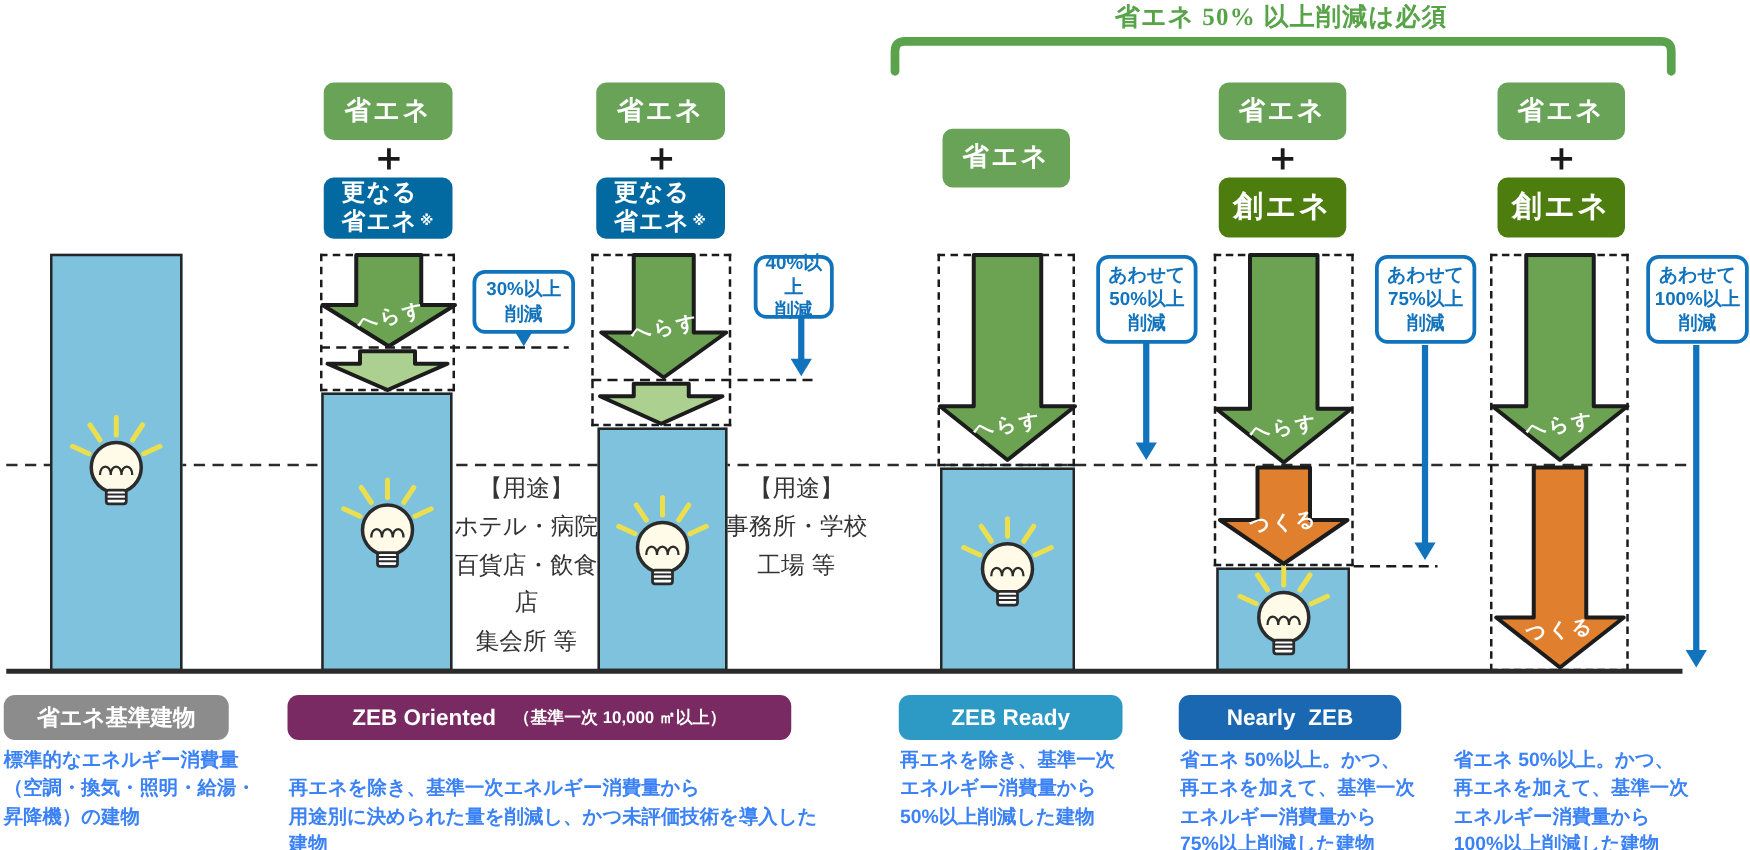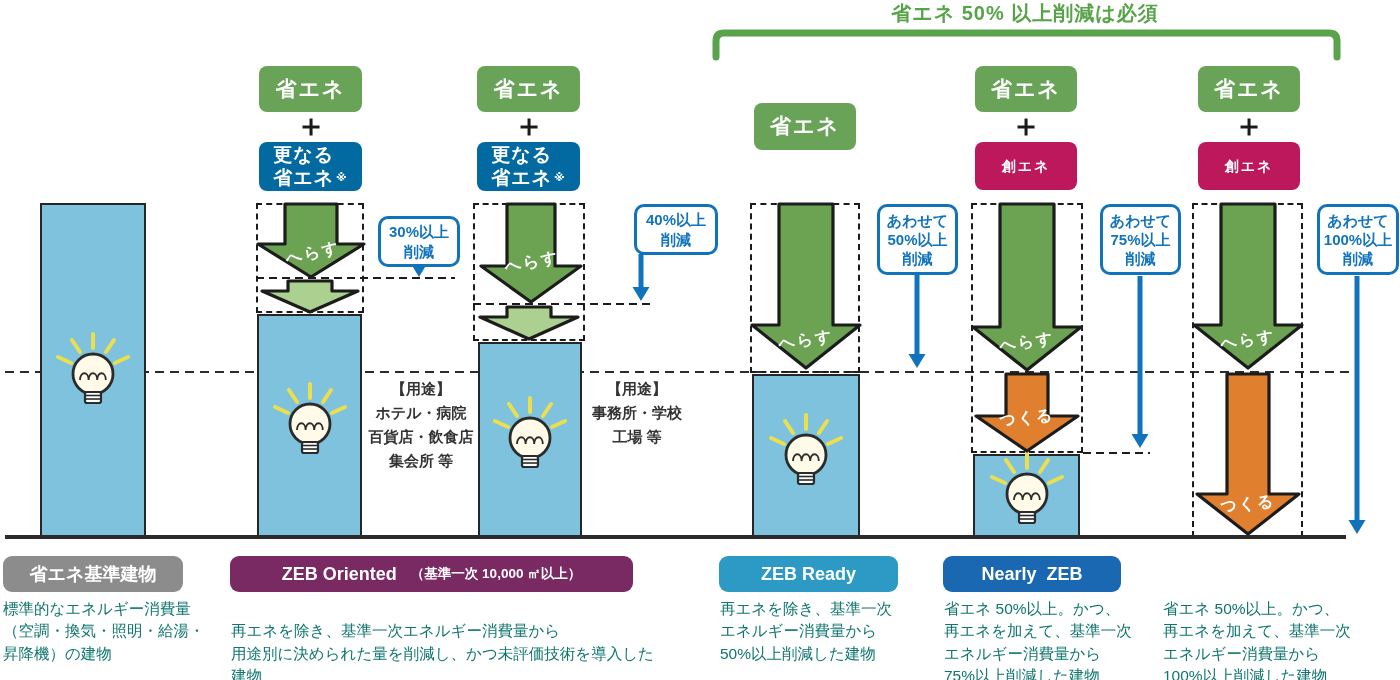--- a/index.html
+++ b/index.html
@@ -6,54 +6,54 @@
   #stage{position:relative;width:1400px;height:680px;background:#ffffff;overflow:hidden;
          font-family:"Liberation Sans","DejaVu Sans",sans-serif;}
   svg{display:block;}
   .layer{position:absolute;left:0;top:0;pointer-events:none;}
 
   
   .badge{position:absolute;border-radius:8px;display:flex;align-items:center;justify-content:center;
          color:#fff;font-weight:bold;text-align:center;white-space:pre-line;line-height:1.18;z-index:5;}
   .badge-green{background:#68a357;font-size:21px;letter-spacing:2px;}
   .badge-lgreen{background:#0369a1;font-size:19px;letter-spacing:1px;}
-  .badge-orange{background:#be185d;font-size:14px;letter-spacing:2px;}
+  .badge-orange{background:#4d7c0f;font-size:24px;letter-spacing:2px;}
   .badge .mark{font-size:11px;align-self:flex-end;margin:0 0 7px 2px;font-weight:bold;}
   .plus{position:absolute;color:#1a1a1a;font-weight:bold;font-size:31px;display:flex;
         align-items:center;justify-content:center;z-index:5;}
 
   
   .dashed-box{position:absolute;border:2.5px dashed #1b1b1b;box-sizing:border-box;z-index:2;}
   .bar{position:absolute;background:#7ec2de;border:2.5px solid #262626;box-sizing:border-box;z-index:1;}
   .bulb{position:absolute;z-index:3;}
 
   
   .arrow-label{position:absolute;width:84px;text-align:center;color:#fff;font-weight:bold;
                font-size:16px;letter-spacing:2px;z-index:5;}
 
   
   .callout{position:absolute;background:#fff;border:3px solid #1273bd;border-radius:10px;
            box-sizing:border-box;display:flex;align-items:center;justify-content:center;
            color:#1273bd;font-weight:bold;font-size:15px;line-height:1.28;text-align:center;
            white-space:pre-line;z-index:5;}
 
   
-  .usage{position:absolute;color:#333;font-weight:bold;font-size:15px;line-height:1.6;
+  .usage{position:absolute;color:#333;font-weight:normal;font-size:19px;line-height:1.6;
          text-align:center;white-space:pre-line;z-index:5;}
 
   
   .bracket-title{position:absolute;color:#56a348;font-weight:bold;font-size:20px;
                  text-align:center;z-index:5;letter-spacing:1px;}
 
   
   .pill{position:absolute;height:36px;border-radius:9px;display:flex;align-items:center;
         justify-content:center;color:#fff;font-weight:bold;z-index:5;}
   .pill .main{font-size:18px;white-space:pre;}
   .pill .sub{font-size:13.5px;font-weight:bold;margin-left:14px;white-space:pre;}
-  .desc{position:absolute;color:#0f766e;font-weight:400;font-size:15.5px;line-height:1.45;
+  .desc{position:absolute;color:#3b82f6;font-weight:700;font-size:15.5px;line-height:1.45;
         white-space:pre-line;z-index:5;}
 </style>
 </head>
 <body>
 
 <div id="stage">
 
   <svg class="layer" width="1400" height="680" style="z-index:0">
     <line x1="5" y1="372" x2="1352" y2="372" stroke="#2b2b2b" stroke-width="2" stroke-dasharray="9 6"></line>
   </svg>
@@ -180,21 +180,21 @@
       <polygon points="908.5,354 925.5,354 917,368"></polygon>
       <rect x="1137.5" y="276" width="5" height="159"></rect>
       <polygon points="1131.5,434 1148.5,434 1140,448"></polygon>
       <rect x="1354.5" y="276" width="5" height="245"></rect>
       <polygon points="1348.5,520 1365.5,520 1357,534"></polygon>
     </g>
 
     <line x1="5" y1="537" x2="1346" y2="537" stroke="#2b2b2b" stroke-width="4"></line>
   </svg>
 
-  <div class="bracket-title" style="left:870px;top:0;width:310px;">省エネ 50% 以上削減は必須</div>
+  <div class="bracket-title" style="left:870px;top:0;width:310px;font-family:Liberation Serif, serif;">省エネ 50% 以上削減は必須</div>
 
   <div class="badge badge-green" style="left:259px;top:66px;width:103px;height:46px;">省エネ</div>
   <div class="plus" style="left:291px;top:110px;width:40px;height:32px;">＋</div>
   <div class="badge badge-lgreen" style="left:259px;top:142px;width:103px;height:49px;">
     <span style="white-space:pre-line">更なる
 省エネ</span><span class="mark">※</span>
   </div>
 
   <div class="badge badge-green" style="left:477px;top:66px;width:103px;height:46px;">省エネ</div>
   <div class="plus" style="left:509px;top:110px;width:40px;height:32px;">＋</div>
@@ -216,21 +216,21 @@
   <div class="arrow-label" style="left:271px;top:243px;transform:rotate(-12deg);">へらす</div>
   <div class="arrow-label" style="left:490px;top:252px;transform:rotate(-10deg);">へらす</div>
   <div class="arrow-label" style="left:764px;top:330px;transform:rotate(-8deg);">へらす</div>
   <div class="arrow-label" style="left:985px;top:332px;transform:rotate(-8deg);">へらす</div>
   <div class="arrow-label" style="left:1206px;top:330px;transform:rotate(-8deg);">へらす</div>
   <div class="arrow-label" style="left:985px;top:408px;transform:rotate(-6deg);">つくる</div>
   <div class="arrow-label" style="left:1206px;top:494px;transform:rotate(-6deg);">つくる</div>
 
   <div class="callout" style="left:378px;top:216px;width:82px;height:51px;">30%以上
 削減</div>
-  <div class="callout" style="left:634px;top:204px;width:84px;height:51px;">40%以上
+  <div class="callout" style="left:603px;top:204px;width:64px;height:51px;">40%以上
 削減</div>
   <div class="callout" style="left:877px;top:204px;width:81px;height:71px;">あわせて
 50%以上
 削減</div>
   <div class="callout" style="left:1100px;top:204px;width:81px;height:71px;">あわせて
 75%以上
 削減</div>
   <div class="callout" style="left:1317px;top:204px;width:82px;height:71px;">あわせて
 100%以上
 削減</div>

